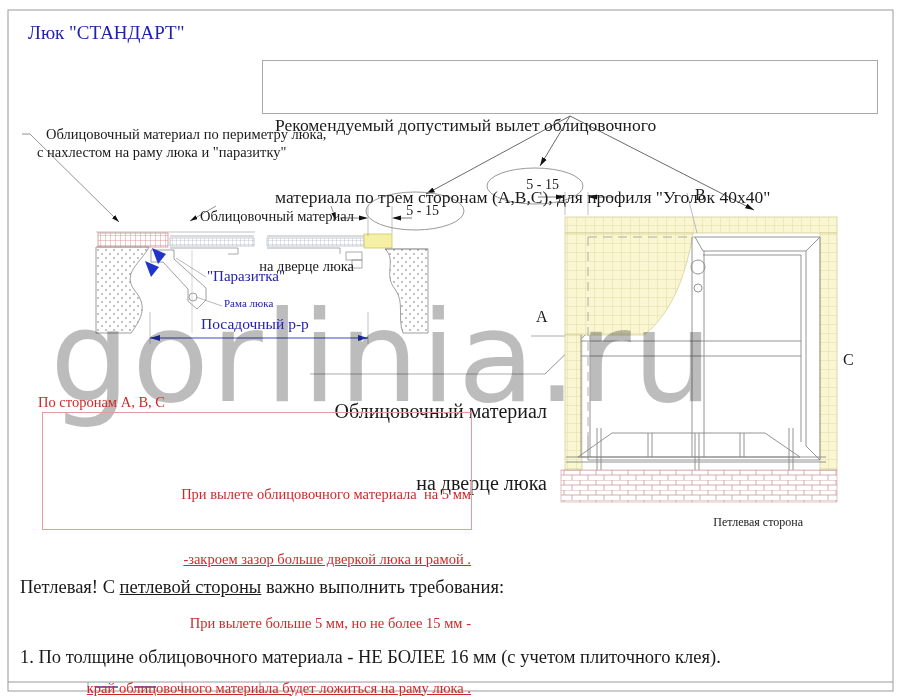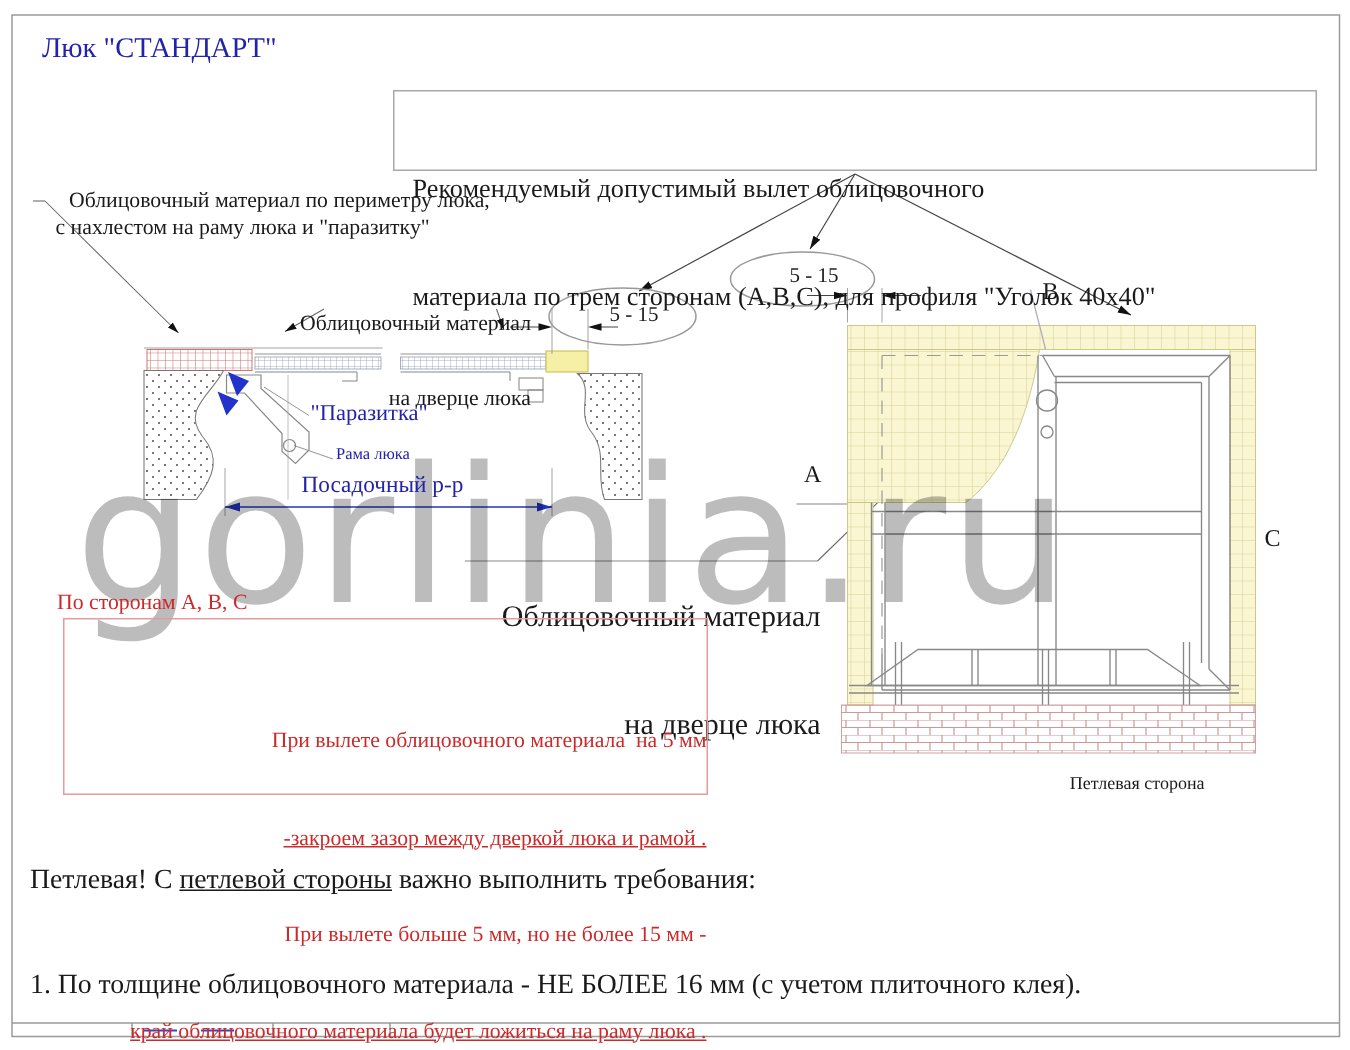--- a/index.html
+++ b/index.html
@@ -194,21 +194,21 @@
   <div class="t bigl ctr">
     <div>Облицовочный материал</div>
     <div>на дверце люка</div>
   </div>
 
   <div class="t hinge ctr">Петлевая сторона</div>
 
   <div class="t rh red">По сторонам А, В, С</div>
   <div class="t rbox red ctr">
     <div>При вылете облицовочного материала  на 5 мм</div>
-    <div class="u">-закроем зазор между дверкой люка и рамой .</div>
+    <div class="u">-закроем зазор больше дверкой люка и рамой .</div>
     <div>При вылете больше 5 мм, но не более 15 мм -</div>
     <div class="u">край облицовочного материала будет ложиться на раму люка .</div>
   </div>
 
   <div class="t reqs">
     <div><span>Петлевая! С </span><span class="u">петлевой стороны</span><span> важно выполнить требования:</span></div>
     <div>1. По толщине облицовочного материала - НЕ БОЛЕЕ 16 мм (с учетом плиточного клея).</div>
     
     
     

